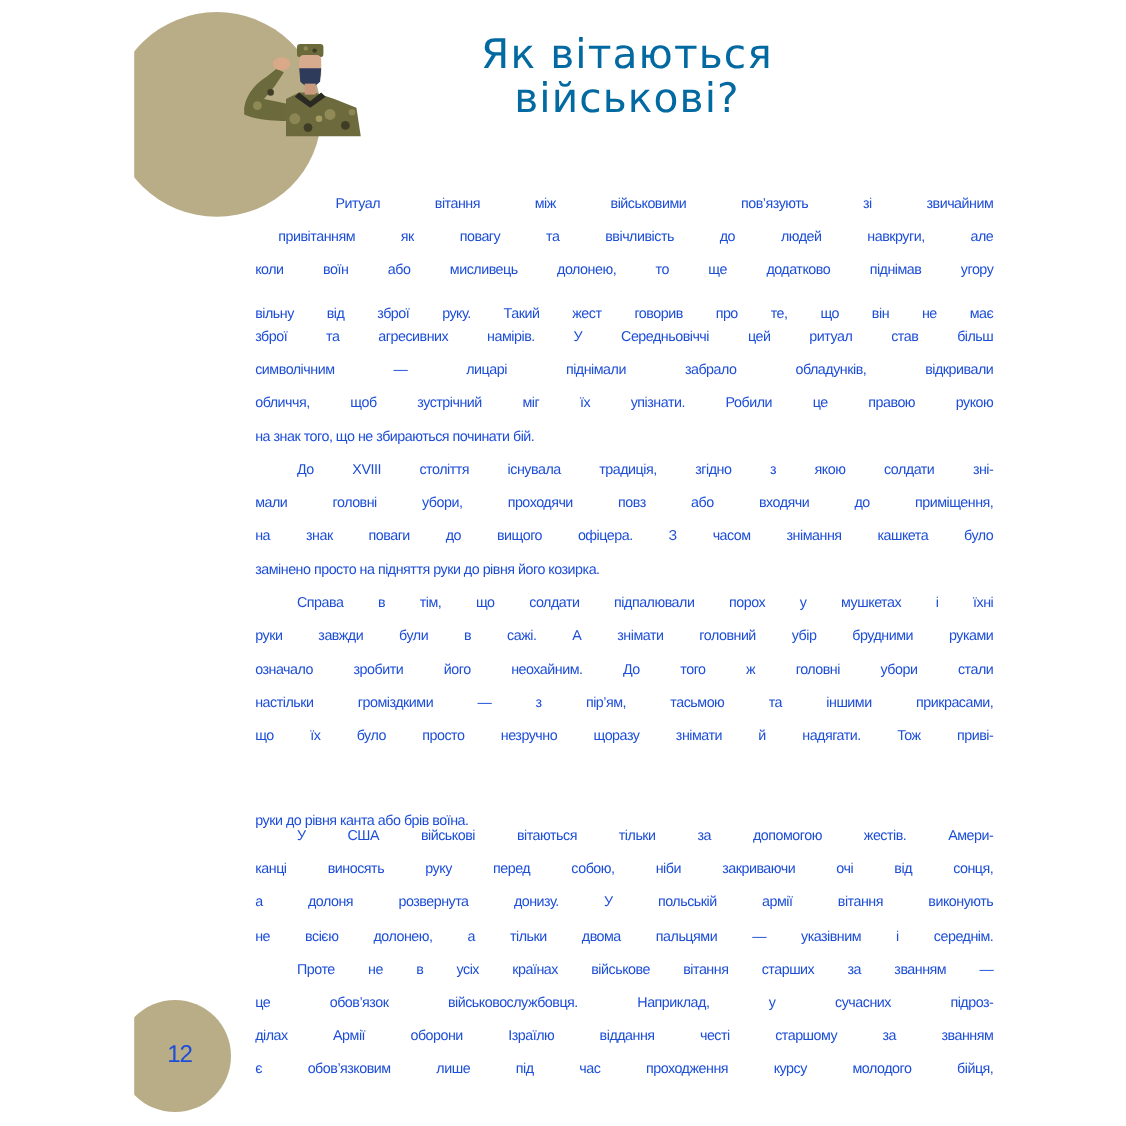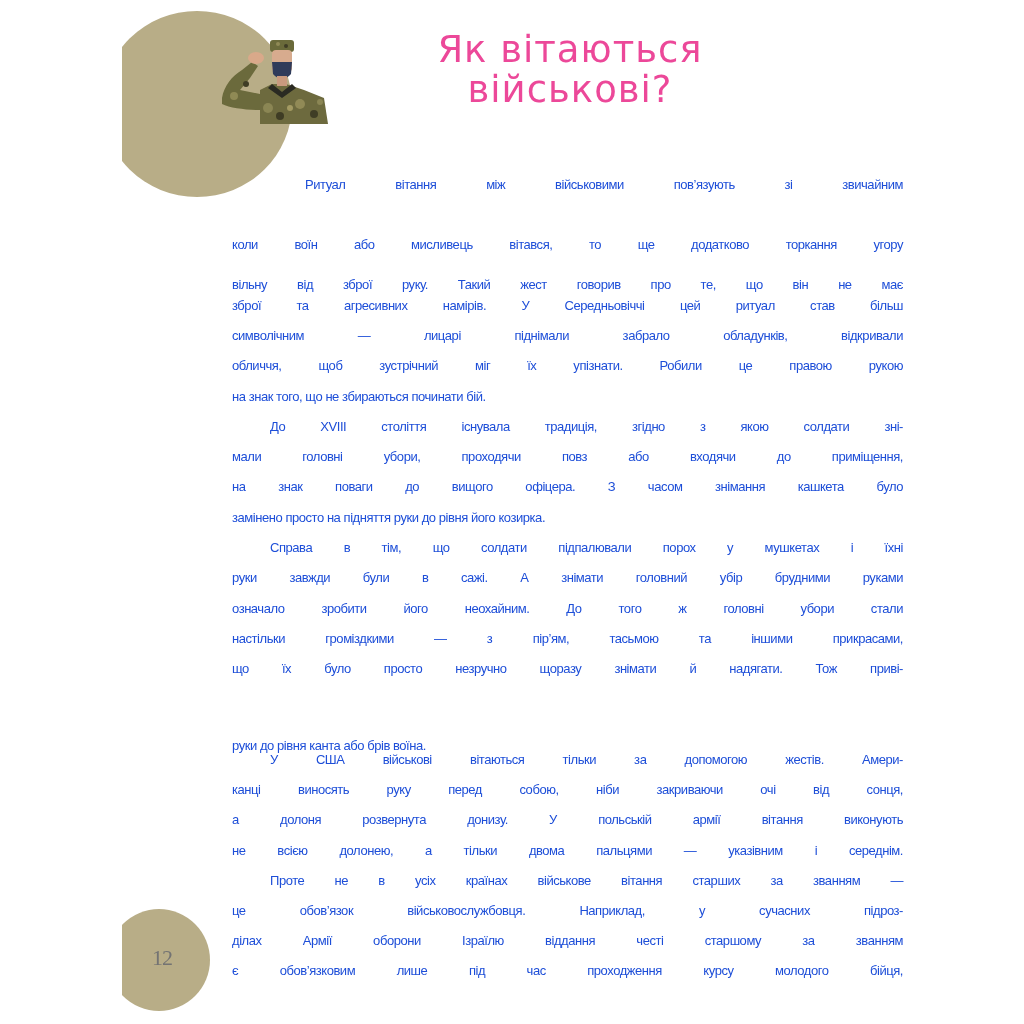--- a/index.html
+++ b/index.html
@@ -42,43 +42,43 @@
       left: -14px;
       top: 909px;
       width: 102px;
       height: 102px;
     }
     .page-number {
       position: absolute;
       left: 152px;
       top: 945px;
       width: 50px;
-      font-family: Liberation Serif, serif;
+      font-family: Liberation Sans, sans-serif;
       font-size: 22px;
-      color: #737373;
+      color: #1d4ed8;
       text-align: left;
       letter-spacing: -1px;
     }
     .soldier {
       position: absolute;
       left: 220px;
       top: 38px;
       width: 112px;
       height: 86px;
     }
     .title {
       position: absolute;
       left: 380px;
       top: 30px;
       width: 380px;
       text-align: center;
       font-family: "DejaVu Sans", sans-serif;
       font-size: 37px;
       line-height: 40px;
-      color: #ec4899;
+      color: #0369a1;
       letter-spacing: 1px;
     }
     .line {
       position: absolute;
       right: 121px;
       font-size: 13px;
       line-height: 26px;
       height: 26px;
       color: #1d4ed8;
       text-align: justify;
@@ -133,21 +133,22 @@
   </svg>
 
   <div class="title">
     <div>Як вітаються</div>
     <div>військові?</div>
   </div>
 
   <div class="page-number">12</div>
 
   <div class="line" style="top: 172px; left: 305px; white-space: nowrap; width: 598px;"><span style="white-space: nowrap;">Ритуал вітання між військовими пов’язують зі звичайним</span></div>
-  <div class="line" style="top: 232px; left: 232px; white-space: nowrap; width: 671px;"><span style="white-space: nowrap;">коли воїн або мисливець вітався, то ще додатково торкання угору</span></div>
+  <div class="line" style="top: 202px; left: 253px; white-space: nowrap; width: 650px;"><span style="white-space: nowrap;">привітанням як повагу та ввічливість до людей навкруги, але</span></div>
+  <div class="line" style="top: 232px; left: 232px; white-space: nowrap; width: 671px;"><span style="white-space: nowrap;">коли воїн або мисливець долонею, то ще додатково піднімав угору</span></div>
   <div class="line" style="top: 272px; left: 232px; white-space: nowrap; width: 671px;"><span style="white-space: nowrap;">вільну від зброї руку. Такий жест говорив про те, що він не має</span></div>
   <div class="line" style="top: 293px; left: 232px; white-space: nowrap; width: 671px;"><span style="white-space: nowrap;">зброї та агресивних намірів. У Середньовіччі цей ритуал став більш</span></div>
   <div class="line" style="top: 323px; left: 232px; white-space: nowrap; width: 671px;"><span style="white-space: nowrap;">символічним — лицарі піднімали забрало обладунків, відкривали</span></div>
   <div class="line" style="top: 353px; left: 232px; white-space: nowrap; width: 671px;"><span style="white-space: nowrap;">обличчя, щоб зустрічний міг їх упізнати. Робили це правою рукою</span></div>
   <div class="line last" style="top: 384px; left: 232px; white-space: nowrap; width: 671px;"><span style="white-space: nowrap;">на знак того, що не збираються починати бій.</span></div>
 
   <div class="line" style="top: 414px; left: 270px; white-space: nowrap; width: 633px;"><span style="white-space: nowrap;">До XVIII століття існувала традиція, згідно з якою солдати зні-</span></div>
   <div class="line" style="top: 444px; left: 232px; white-space: nowrap; width: 671px;"><span style="white-space: nowrap; margin-top: 28px;">мали головні убори, проходячи повз або входячи до приміщення,</span></div>
   <div class="line" style="top: 474px; left: 232px; white-space: nowrap; width: 671px;"><span style="white-space: nowrap;">на знак поваги до вищого офіцера. З часом знімання кашкета було</span></div>
   <div class="line last" style="top: 505px; left: 232px; white-space: nowrap; width: 671px;"><span style="white-space: nowrap;">замінено просто на підняття руки до рівня його козирка.</span></div>

